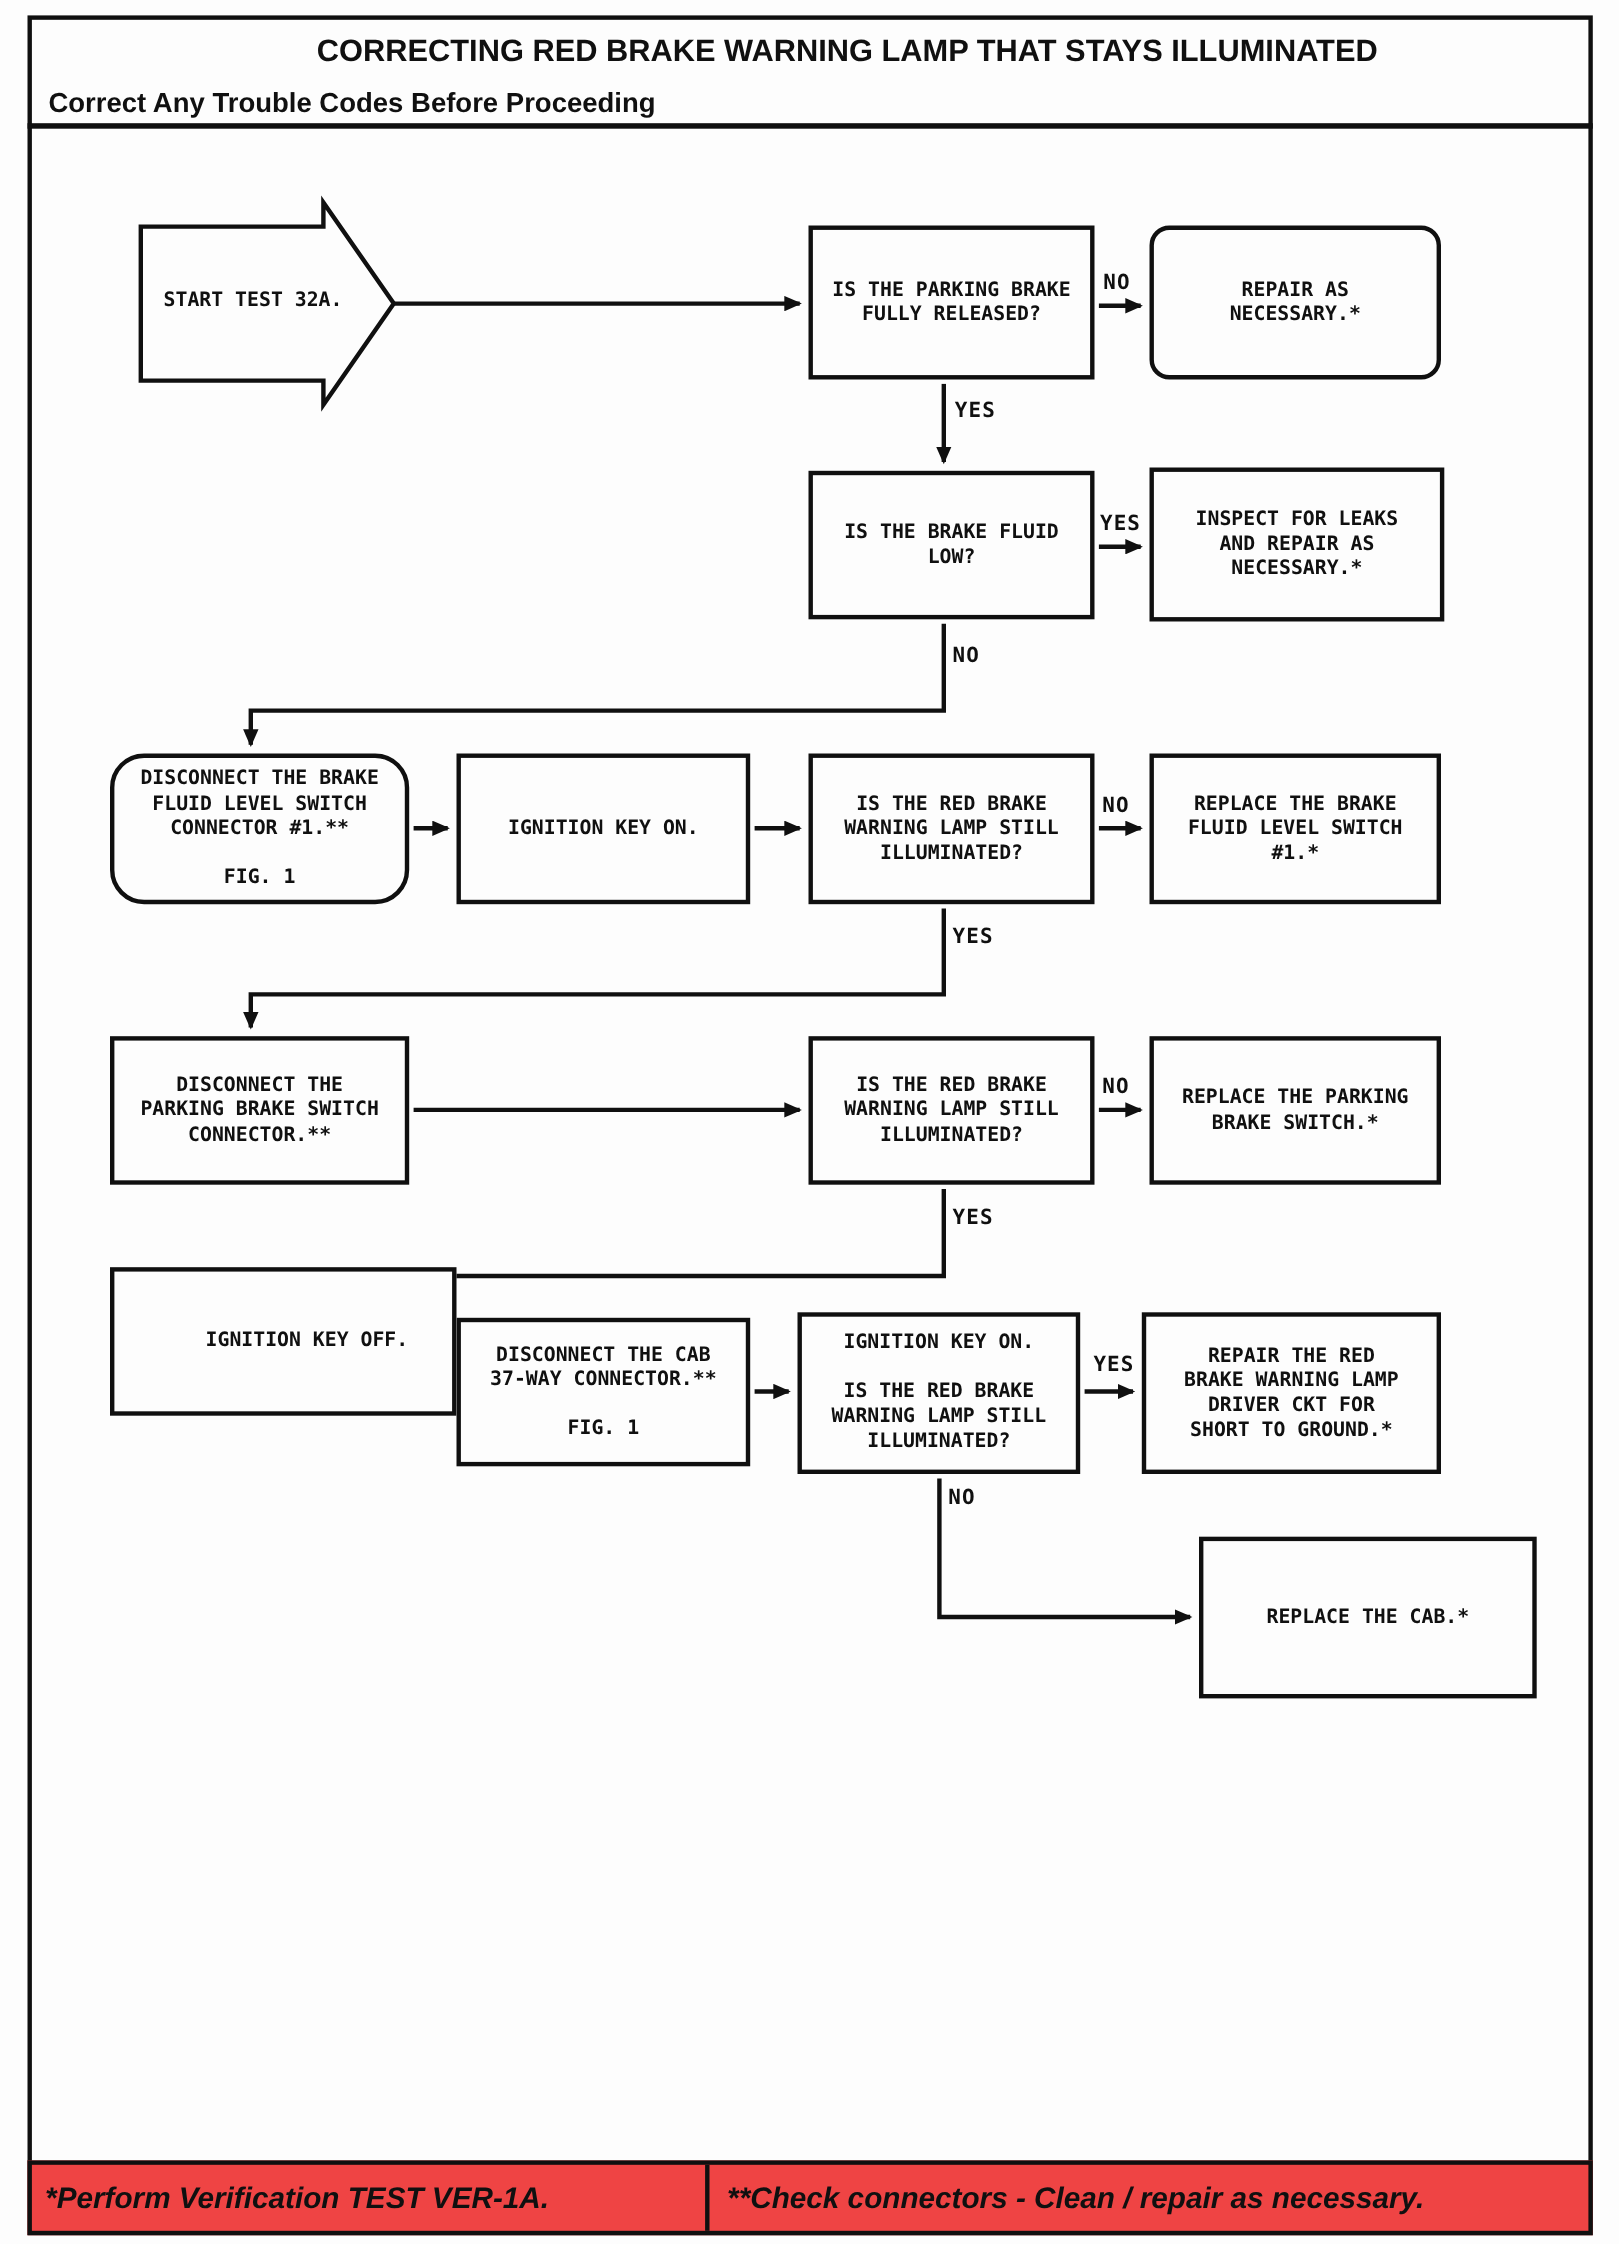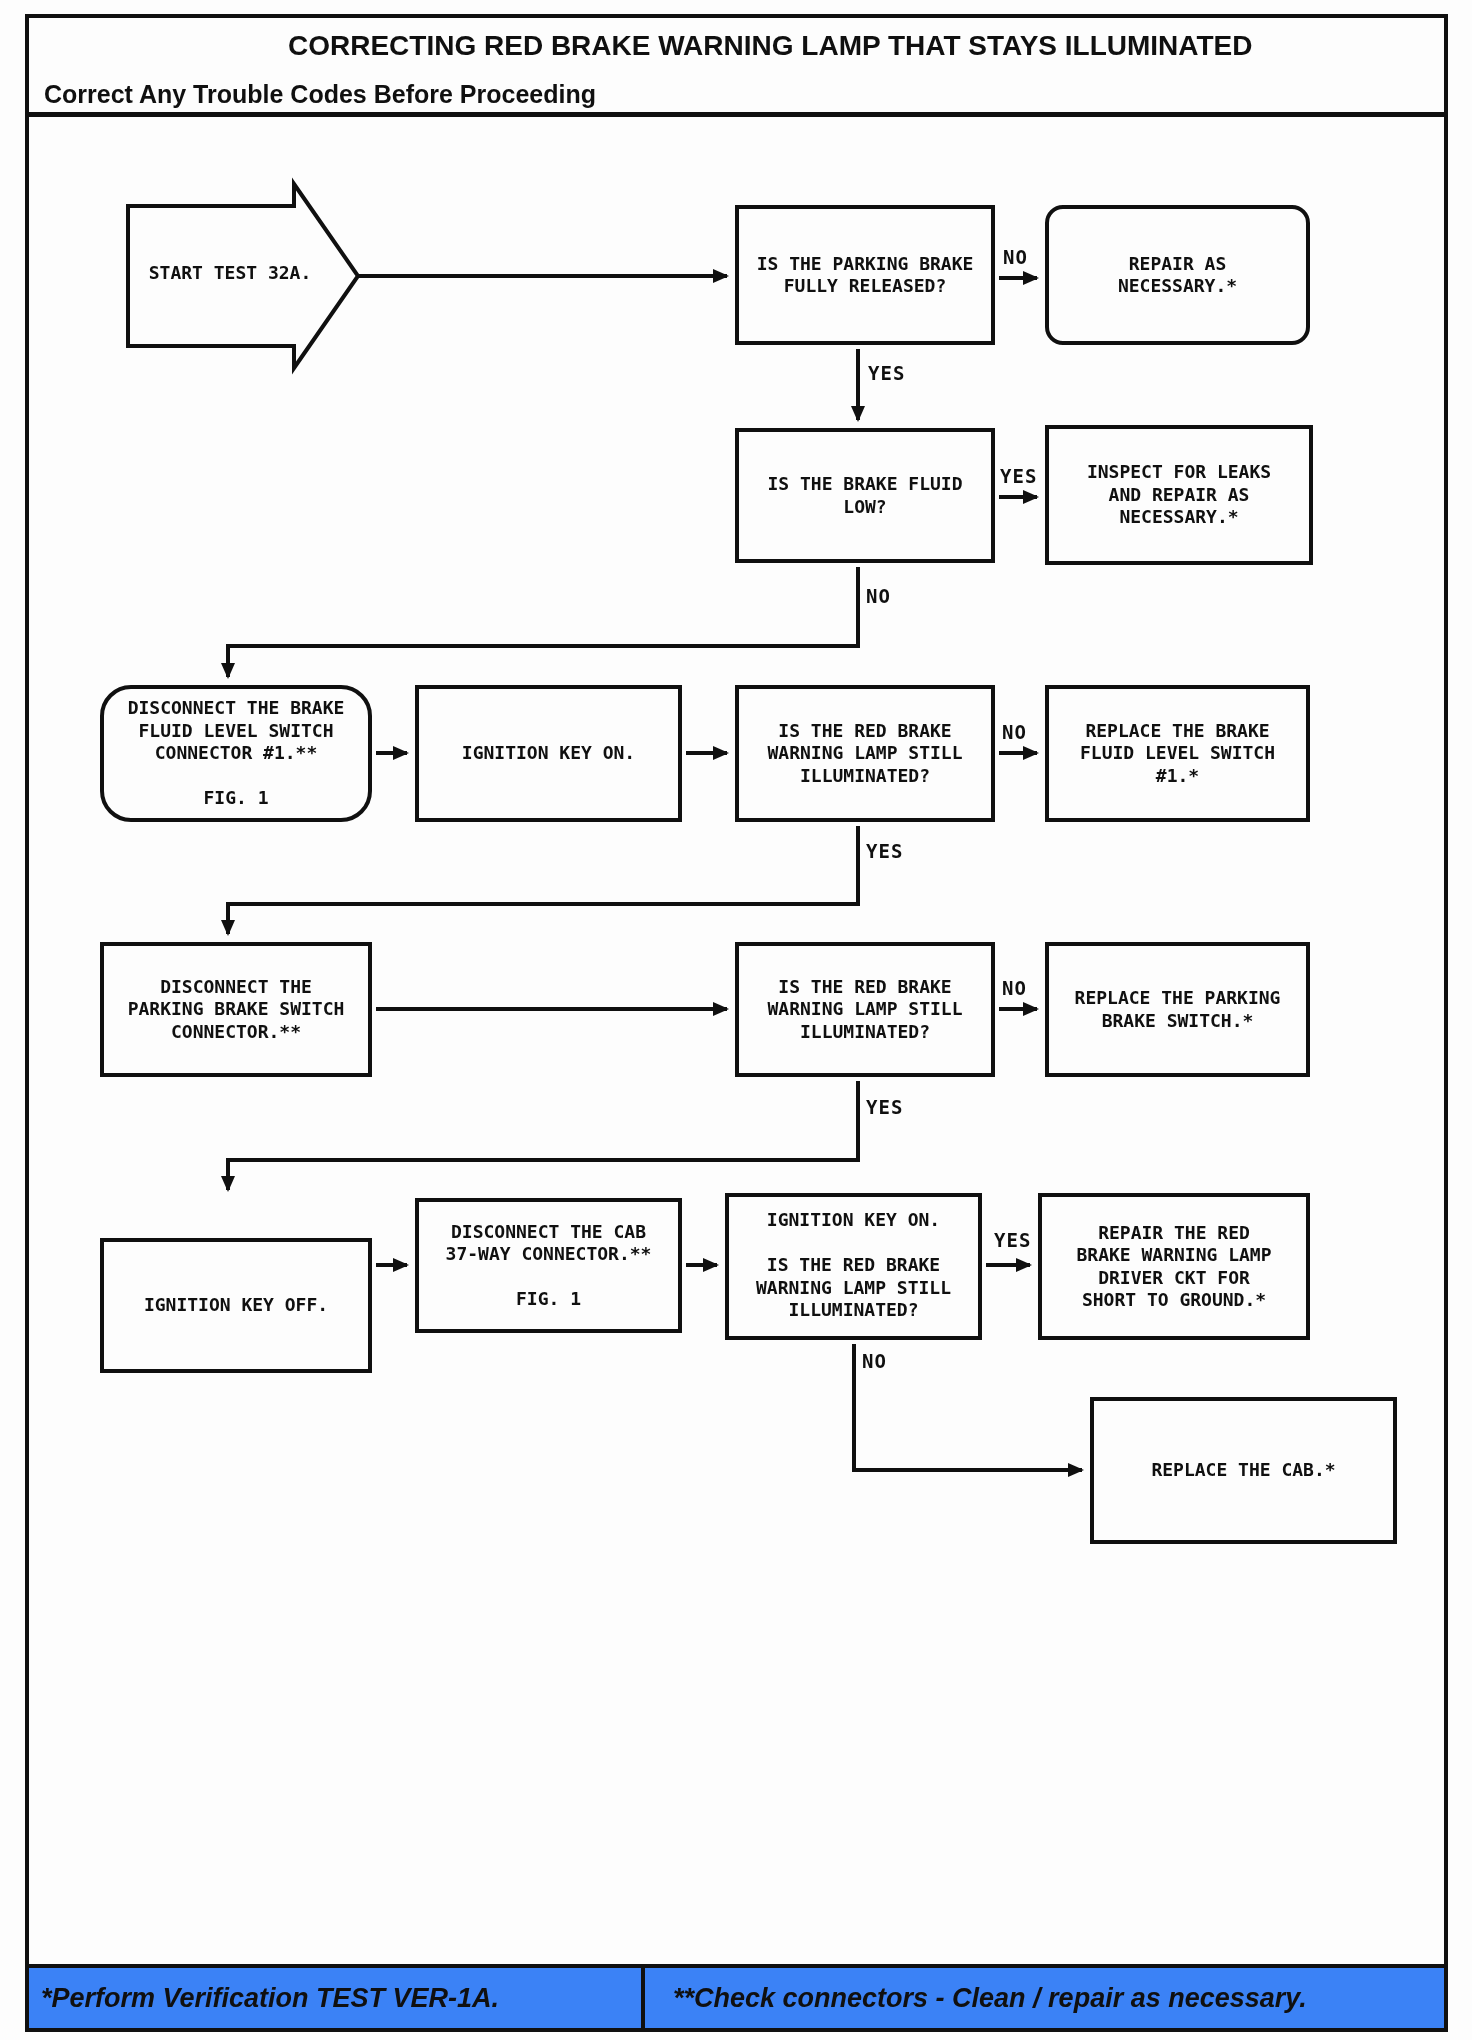--- a/index.html
+++ b/index.html
@@ -31,22 +31,22 @@
   .node.top{align-items:flex-start;padding-top:12px;}
   .start-text{
     position:absolute;left:132px;top:262px;width:196px;text-align:center;
     font-size:18px;font-weight:600;white-space:pre-line;
   }
   .edge-label{
     position:absolute;font-size:19px;font-weight:600;letter-spacing:1px;
   }
   .footer{
     position:absolute;left:25px;top:1964px;width:1415px;height:60px;border:4px solid #101010;
-    display:flex;background:#3b82f6;
-    font-family:"Liberation Sans", sans-serif;font-weight:bold;font-style:italic;font-size:27px;gap:12px;
+    display:flex;background:#ef4444;
+    font-family:"Liberation Sans", sans-serif;font-weight:bold;font-style:italic;font-size:27px;
   }
   .footer .cell1{width:600px;border-right:4px solid #101010;display:flex;align-items:center;padding-left:12px;}
   .footer .cell2{flex:1;display:flex;align-items:center;padding-left:16px;}
 </style>
 </head>
 <body>
 
 <div class="page">
 
   <div class="frame"></div>
@@ -110,21 +110,21 @@
 
   <div class="node" style="left:100px;top:942px;width:264px;height:127px;">DISCONNECT THE
 PARKING BRAKE SWITCH
 CONNECTOR.**</div>
   <div class="node" style="left:735px;top:942px;width:252px;height:127px;">IS THE RED BRAKE
 WARNING LAMP STILL
 ILLUMINATED?</div>
   <div class="node" style="left:1045px;top:942px;width:257px;height:127px;">REPLACE THE PARKING
 BRAKE SWITCH.*</div>
 
-  <div class="node" style="left:100px;top:1238px;width:264px;height:127px;">IGNITION KEY OFF.</div>
+  <div class="node" style="left:100px;top:1152px;width:264px;height:127px;padding-left:43px;">IGNITION KEY OFF.</div>
   <div class="node" style="left:415px;top:1198px;width:259px;height:127px;">DISCONNECT THE CAB
 37-WAY CONNECTOR.**
 
 FIG. 1</div>
   <div class="node top" style="left:725px;top:1193px;width:249px;height:127px;">IGNITION KEY ON.
 
 IS THE RED BRAKE
 WARNING LAMP STILL
 ILLUMINATED?</div>
   <div class="node" style="left:1090px;top:1397px;width:299px;height:139px;">REPLACE THE CAB.*</div>

